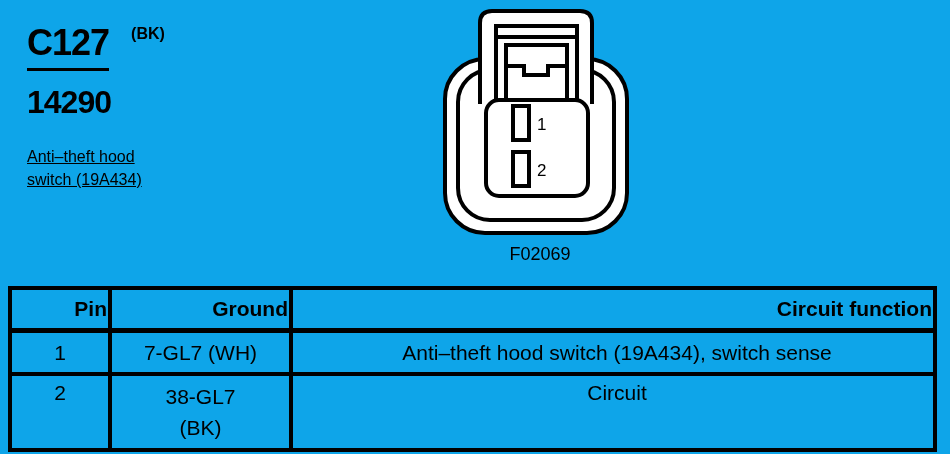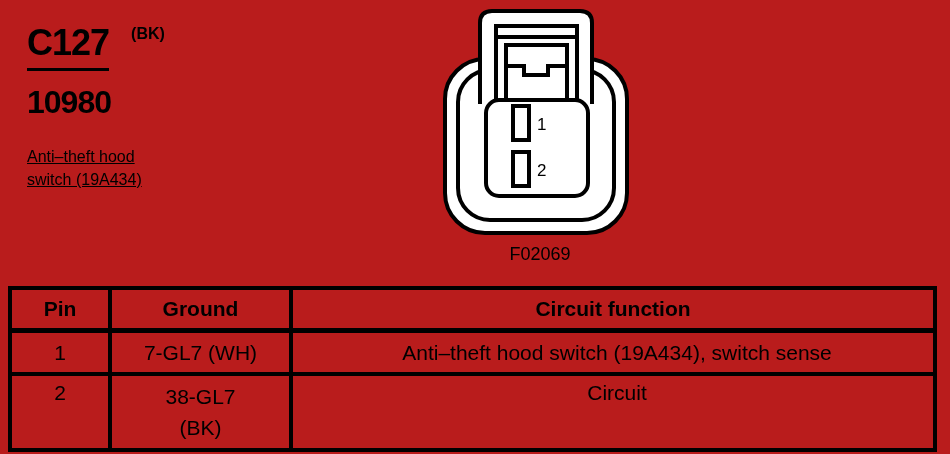--- a/index.html
+++ b/index.html
@@ -6,21 +6,21 @@
     margin: 0;
     padding: 0;
     background: #ffffff;
     font-family: "Liberation Sans", sans-serif;
     color: #000000;
   }
   .page {
     position: relative;
     width: 950px;
     height: 454px;
-    background: #b91c1c;
+    background: #0ea5e9;
     overflow: hidden;
   }
 
   
   .heading {
     position: absolute;
     left: 27px;
     top: 22px;
   }
   .id-row {
@@ -81,21 +81,21 @@
     border-collapse: collapse;
     table-layout: fixed;
     font-size: 21px;
   }
   .pinout-table th, .pinout-table td {
     border: 4px solid #000;
     overflow: hidden;
   }
   .pinout-table th {
     font-weight: bold;
-    text-align: center;
+    text-align: right;
     height: 36px;
     vertical-align: middle;
     border-bottom-width: 5px;
   }
   .pinout-table td {
     text-align: center;
     vertical-align: middle;
   }
   .row-1 td { height: 37px; }
   .row-2 td { height: 66px; vertical-align: top; padding-top: 5px; }
@@ -109,21 +109,21 @@
 </head>
 <body>
 
 <div class="page">
 
   <header class="heading">
     <div class="id-row">
       <span class="cid">C127</span>
       <span class="ccolor">(BK)</span>
     </div>
-    <div class="pnum">10980</div>
+    <div class="pnum">14290</div>
     <div class="desc">Anti–theft hood
 switch (19A434)</div>
   </header>
 
   <figure class="connector-figure">
     <svg width="220" height="270" viewBox="430 0 220 270">
 
       <rect x="445" y="59" width="182" height="174" rx="40" ry="40" fill="#ffffff" stroke="#000000" stroke-width="4"></rect>
 
       <rect x="458" y="70" width="156" height="150" rx="32" ry="32" fill="none" stroke="#000000" stroke-width="4"></rect>

